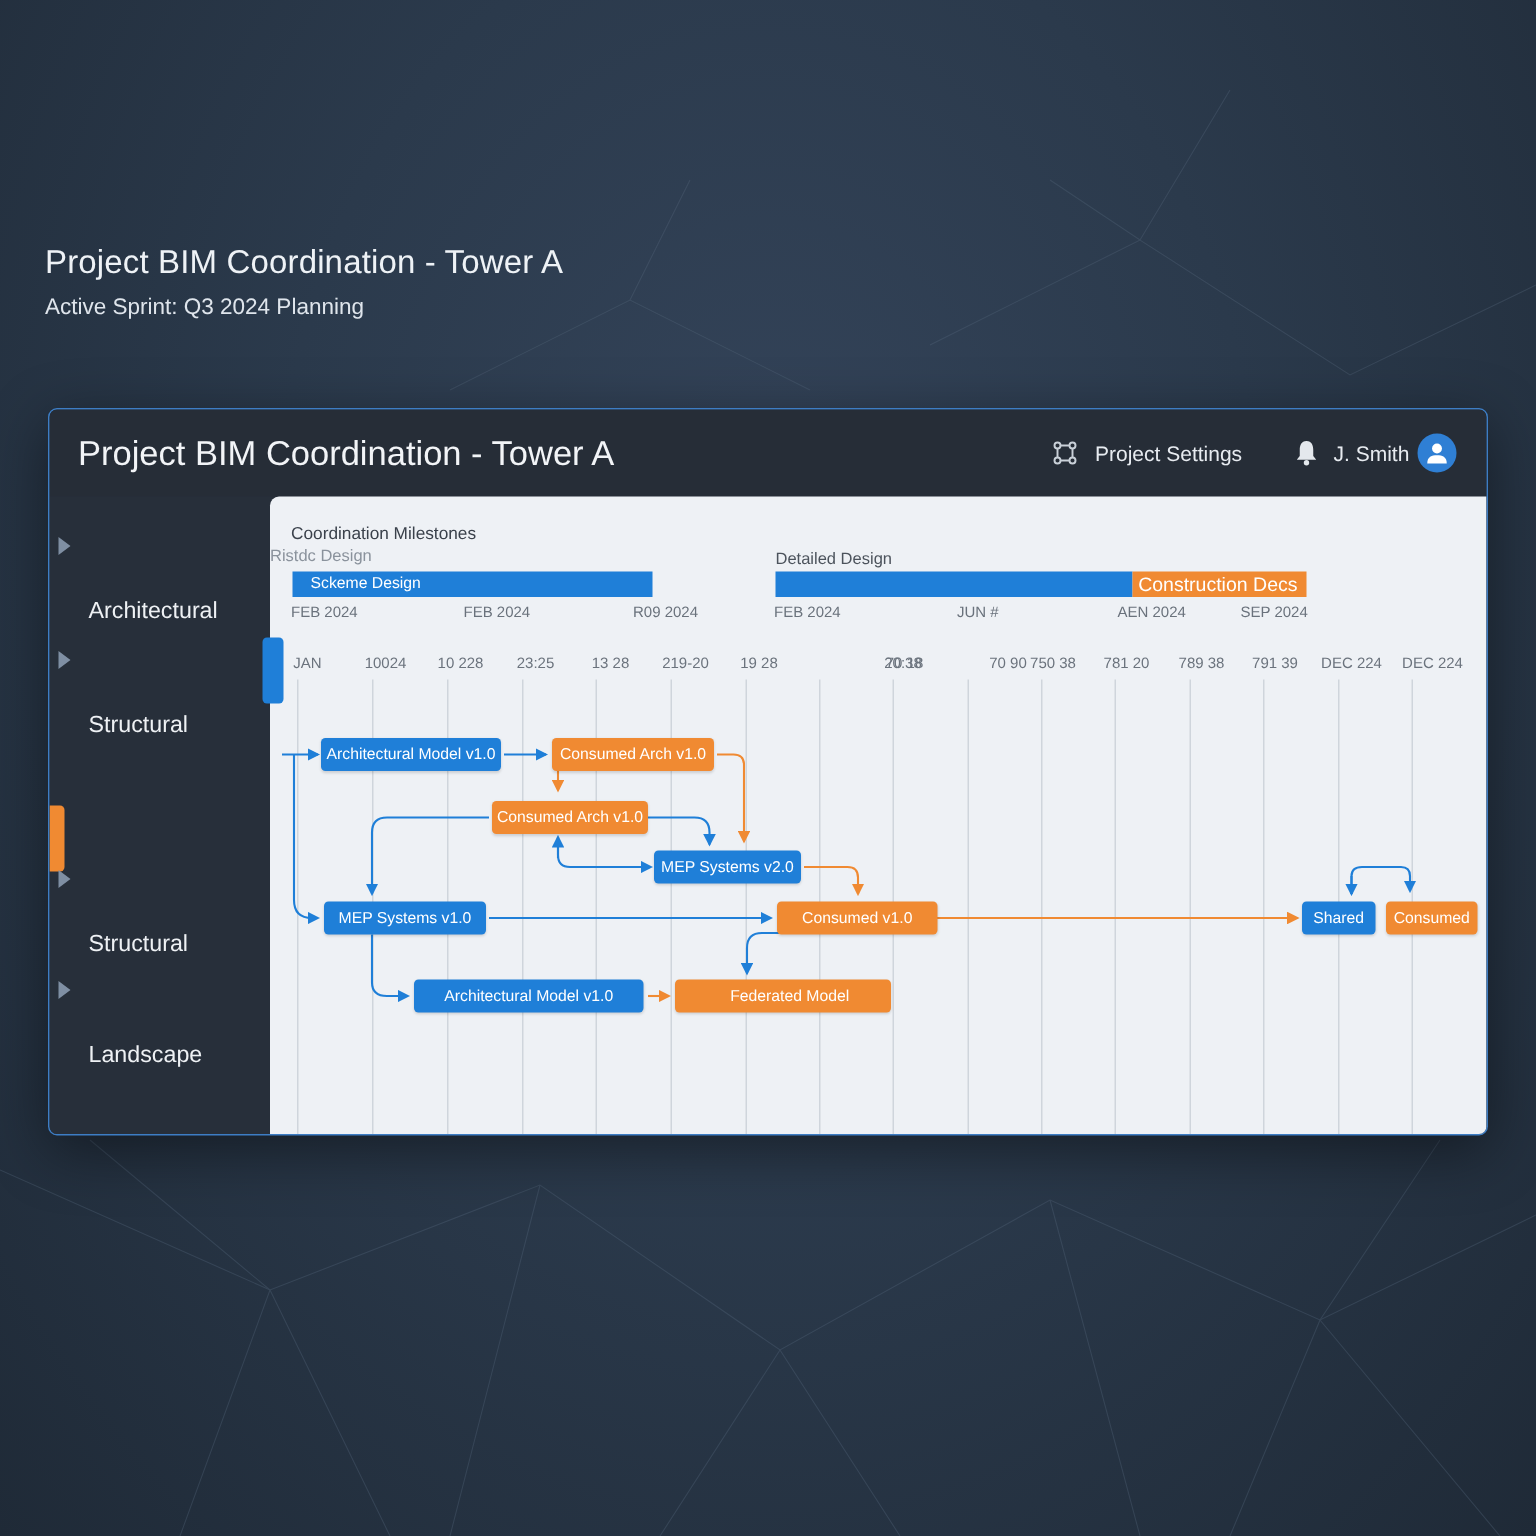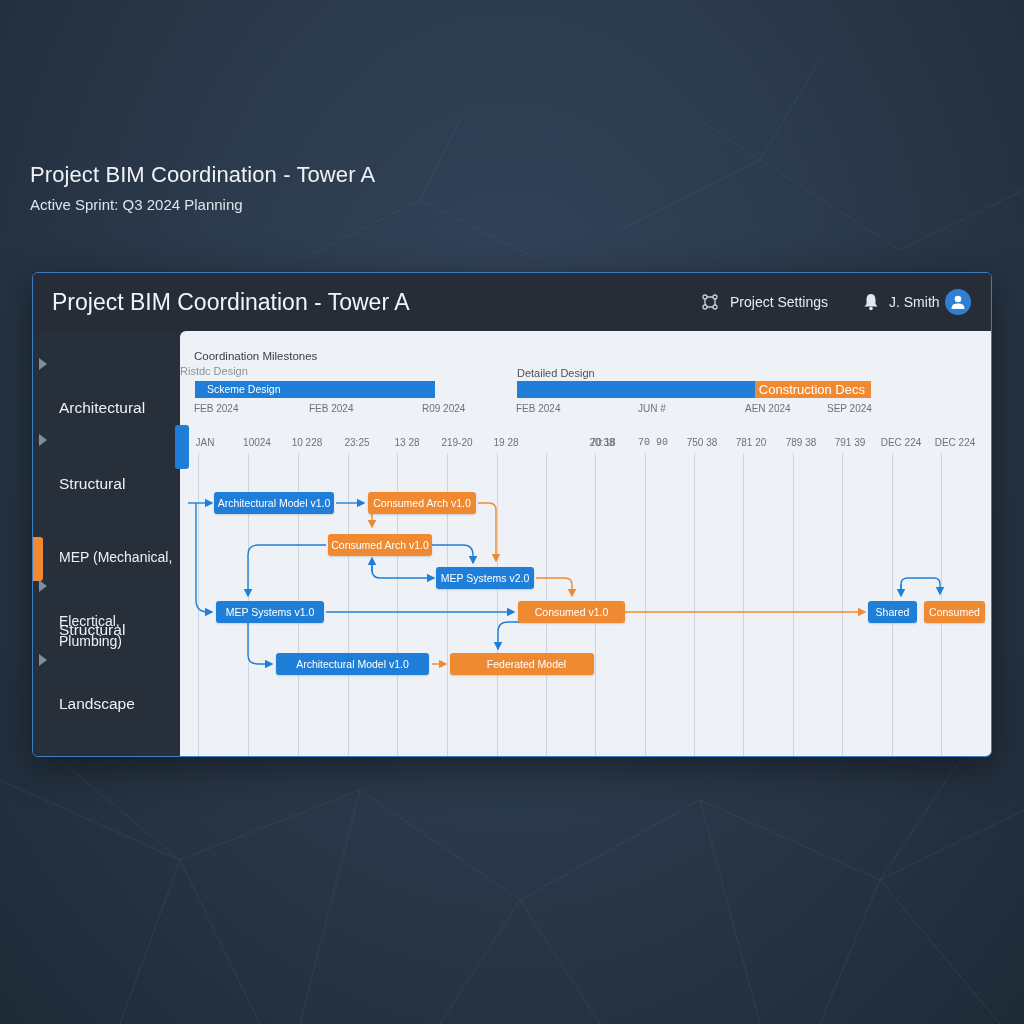--- a/index.html
+++ b/index.html
@@ -104,24 +104,20 @@
   <div class="sidebar">
     <div class="side-item" style="top:23px;">
       <span class="tri"></span>
       <span class="label">Architectural</span>
     </div>
     <div class="side-item" style="top:99px;">
       <span class="tri"></span>
       <span class="label">Structural</span>
     </div>
     <div class="active-marker"></div>
-    <div class="side-item" style="top:172px; left:26px; font-size:14px; flex-direction:column;">
-      <span class="label">MEP (Mechanical,</span>
-      <span class="label">Elecrtical, Plumbing)</span>
-    </div>
     <div class="side-item" style="top:245px;">
       <span class="tri"></span>
       <span class="label">Structural</span>
     </div>
     <div class="side-item" style="top:319px;">
       <span class="tri"></span>
       <span class="label">Landscape</span>
     </div>
   </div>
 
@@ -143,21 +139,21 @@
 
     <div class="axis-label" style="left:25px;">JAN</div>
     <div class="axis-label" style="left:77px;">10024</div>
     <div class="axis-label" style="left:127px;">10 228</div>
     <div class="axis-label" style="left:177px;">23:25</div>
     <div class="axis-label" style="left:227px;">13 28</div>
     <div class="axis-label" style="left:277px;">219-20</div>
     <div class="axis-label" style="left:326px;">19 28</div>
     <div class="axis-label" style="left:377px;margin-left:45px;">20:38</div>
     <div class="axis-label" style="left:423px;">70 18</div>
-    <div class="axis-label" style="left:473px;font-family:Liberation Mono, monospace;">70 90</div>
+    <div class="axis-label" style="left:492px;">70 90</div>
     <div class="axis-label" style="left:522px;">750 38</div>
     <div class="axis-label" style="left:571px;">781 20</div>
     <div class="axis-label" style="left:621px;">789 38</div>
     <div class="axis-label" style="left:670px;">791 39</div>
     <div class="axis-label" style="left:721px;">DEC 224</div>
     <div class="axis-label" style="left:775px;">DEC 224</div>
 
     <div class="grid-line" style="left:18px;"></div>
     <div class="grid-line" style="left:68px;"></div>
     <div class="grid-line" style="left:118px;"></div>

